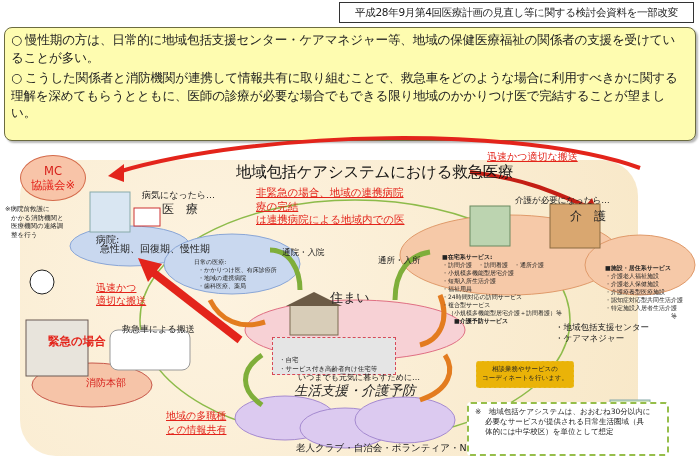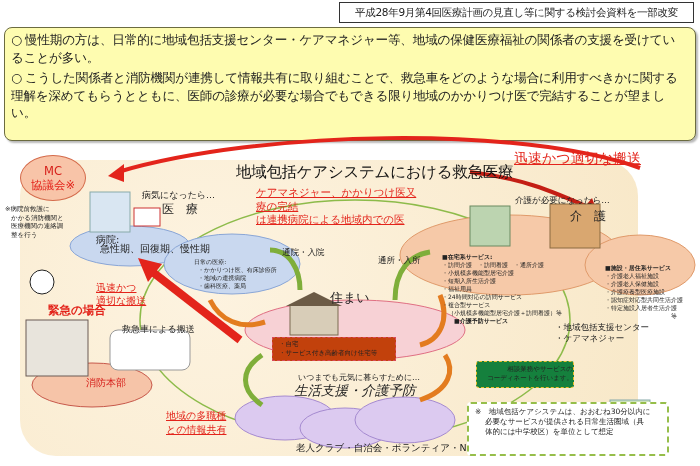--- a/index.html
+++ b/index.html
@@ -43,30 +43,30 @@
   .mc-note {
     position: absolute; left: 5px; top: 205px; font-size: 6.5px; line-height: 8.5px; white-space: nowrap;
   }
 
   .label { position: absolute; white-space: nowrap; }
 
   .small { font-size: 10px; line-height: 8.5px; }
   .tiny { font-size: 6px; line-height: 8px; }
 
   .dashed-box {
-    position: absolute; border: 1.5px dashed #e8bd2c; background: #15803d; border-radius: 3px;
-    font-size: 6.5px; line-height: 9px; text-align: right; padding-top: 3px;
+    position: absolute; border: 1.5px dashed #e8bd2c; background: #eab308; border-radius: 3px;
+    font-size: 6.5px; line-height: 9px; text-align: center; padding-top: 3px;
   }
   .dashed-green {
     position: absolute; border: 2px dashed #96be4a; background: #fff; border-radius: 4px;
     font-size: 7.5px; line-height: 10px; padding: 3px 6px;
   }
   .dashed-red {
-    position: absolute; border: 1.5px dashed #d84a58; background: #c2410c;
-    font-size: 6.5px; line-height: 9px; padding: 2px 6px;
+    position: absolute; border: 1.5px dashed #d84a58; background: #e5e5e5;
+    font-size: 6.5px; line-height: 9px; padding: 18px 6px;
   }
   svg.overlay { position: absolute; left: 0; top: 0; }
 </style>
 </head>
 <body>
 
 <div class="source-note">平成28年9月第4回医療計画の見直し等に関する検討会資料を一部改変</div>
 
 <div class="summary-box">
   <div class="summary-item">
@@ -143,35 +143,35 @@
 <div class="label" style="left:142px;top:189px;font-size:9px;">病気になったら…</div>
 <div class="label" style="left:162px;top:201px;font-size:12px;">医　療</div>
 <div class="label small" style="left:96px;top:236px;">病院:</div>
 <div class="label small" style="left:100px;top:245px;">急性期、回復期、慢性期</div>
 <div class="label tiny" style="left:194px;top:258px;">日常の医療:</div>
 <div class="label tiny" style="left:198px;top:266px;">・かかりつけ医、有床診療所</div>
 <div class="label tiny" style="left:198px;top:274px;">・地域の連携病院</div>
 <div class="label tiny" style="left:198px;top:282px;">・歯科医療、薬局</div>
 
 <div class="label red-ul" style="left:256px;top:186px;font-size:10.5px;line-height:13.5px;">
-  <div>ケアマネジャー、かかりつけ医又</div>
+  <div>非緊急の場合、地域の連携病院</div>
   <div>療の完結</div>
   <div>は連携病院による地域内での医</div>
 </div>
 
-<div class="label red-ul" style="left:514px;top:150px;font-size:14px;">迅速かつ適切な搬送</div>
+<div class="label red-ul" style="left:487px;top:150px;font-size:10px;">迅速かつ適切な搬送</div>
 <div class="label red-ul" style="left:96px;top:281px;font-size:10px;line-height:13px;">
   <div>迅速かつ</div>
   <div>適切な搬送</div>
 </div>
 
 <div class="label" style="left:282px;top:247px;font-size:8.5px;">通院・入院</div>
 <div class="label" style="left:378px;top:255px;font-size:8.5px;">通所・入所</div>
 
-<div class="label" style="left:48px;top:303px;font-size:11.5px;color:#e3241b;font-weight:bold;">緊急の場合</div>
+<div class="label" style="left:48px;top:334px;font-size:11.5px;color:#e3241b;font-weight:bold;">緊急の場合</div>
 <div class="label" style="left:122px;top:323px;font-size:9px;">救急車による搬送</div>
 
 <div class="label" style="left:86px;top:376px;font-size:10px;color:#d6201b;">消防本部</div>
 
 <div class="label" style="left:330px;top:289px;font-size:13px;">住まい</div>
 <div class="dashed-red" style="left:272px;top:337px;width:124px;height:24px;">
   <div>・自宅</div>
   <div>・サービス付き高齢者向け住宅等</div>
 </div>
 

